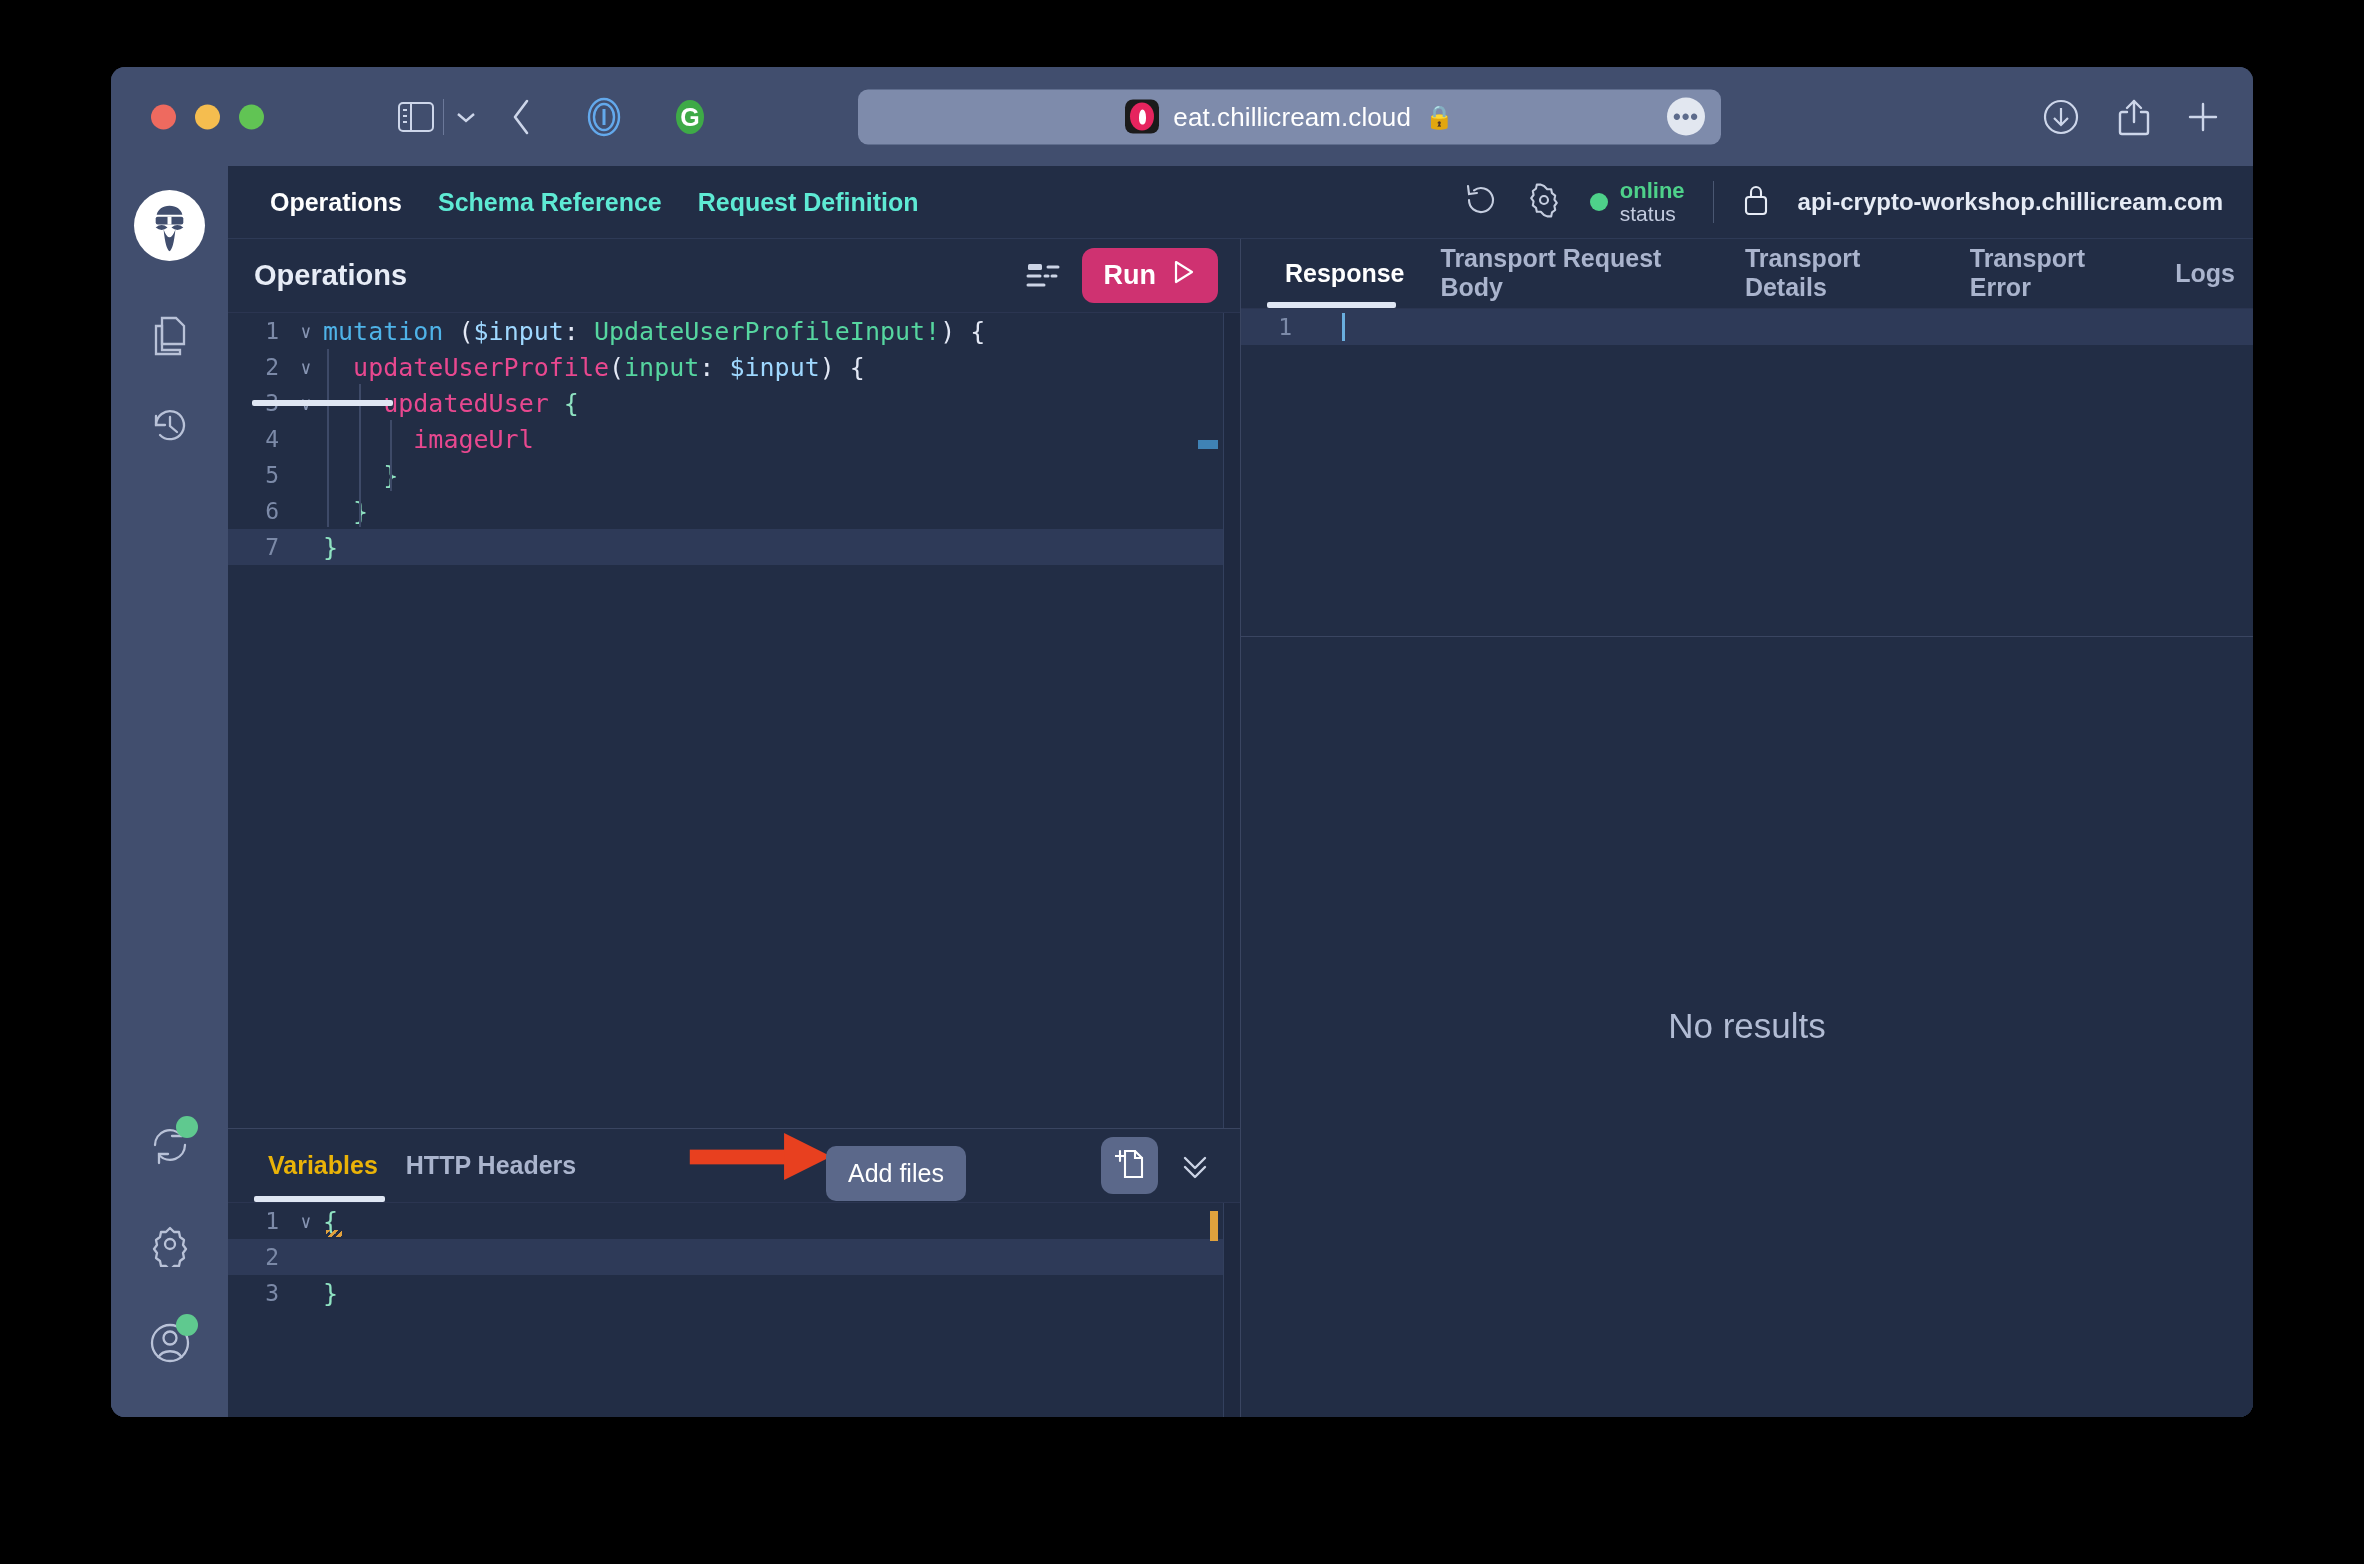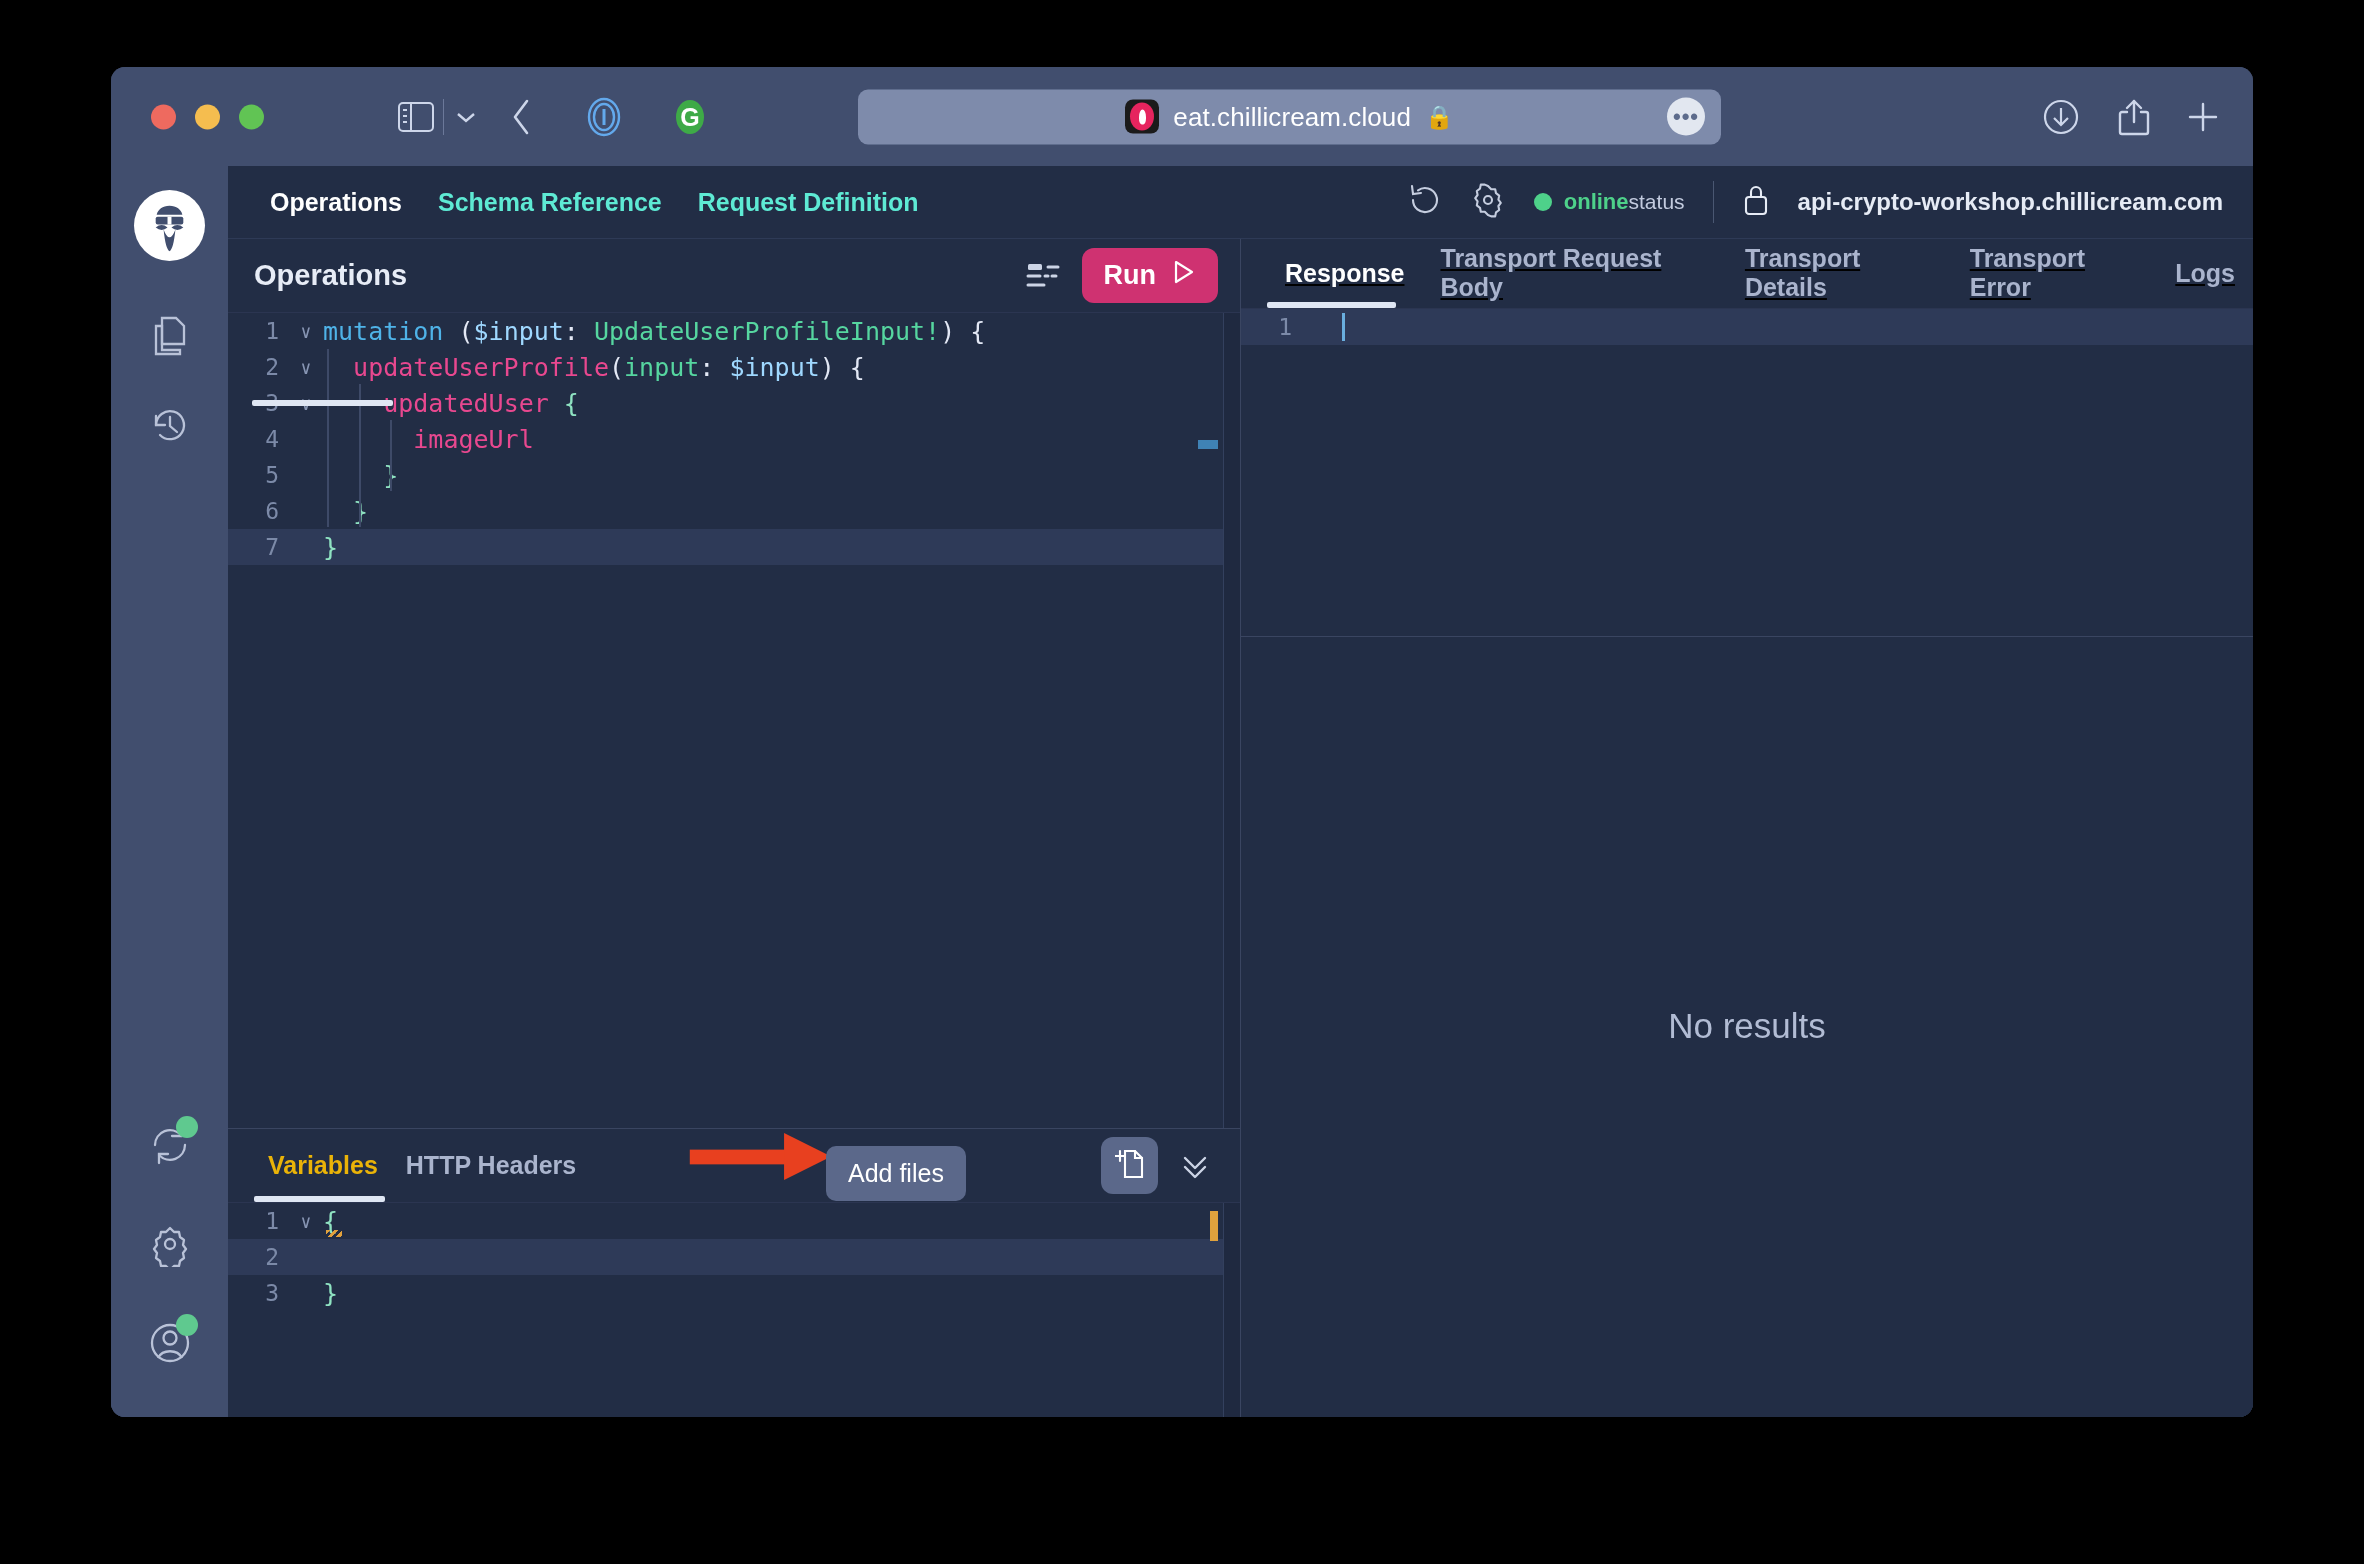--- a/index.html
+++ b/index.html
@@ -180,21 +180,21 @@
   .sbtab.active { color: #ffffff; }
   .schemarow-right {
     margin-left: auto; display: flex; align-items: center;
     gap: 28px; padding-right: 30px; color: #c5cddf;
   }
   .status-wrap { display: flex; align-items: center; gap: 12px; }
   .status-dot {
     width: 18px; height: 18px; border-radius: 50%; background: #4ed18a;
   }
   .status-stack {
-    display: flex; flex-direction: row; align-items: flex-end;
+    display: flex; flex-direction: column; align-items: flex-start;
     line-height: 1.08;
   }
   .status-online { color: #4ed18a; font-size: 22px; font-weight: bold; }
   .status-label  { color: #c3cbdf; font-size: 21px; }
   .thin-div { width: 1px; height: 42px; background: #56628020; border-left: 1px solid #4a5772; }
   .endpoint { color: #e6ebf5; font-size: 24px; font-weight: bold; }
 
   
   .panes { flex: 1; display: flex; min-height: 0; }
   .leftpane {
@@ -316,21 +316,21 @@
     border-radius: 10px;
     padding: 13px 22px;
     font-size: 25px;
     white-space: nowrap;
     z-index: 40;
   }
 
   
   .resphead {
     height: 73px; display: flex; align-items: center;
-    padding: 0 0 0 26px; gap: 0; position: relative; text-decoration: underline;
+    padding: 0 0 0 26px; gap: 0; position: relative;
   }
   .rtab { font-size: 25px; color: #aab4cd; padding: 0 18px; font-weight: bold; }
   .rtab.active { color: #ffffff; }
 
   .respeditor {
     height: 100%; position: relative;
     background: #222d45;
     font-family: "DejaVu Sans Mono", monospace; font-size: 25px;
     border-top: 1px solid #2b3551;
     overflow: hidden;

